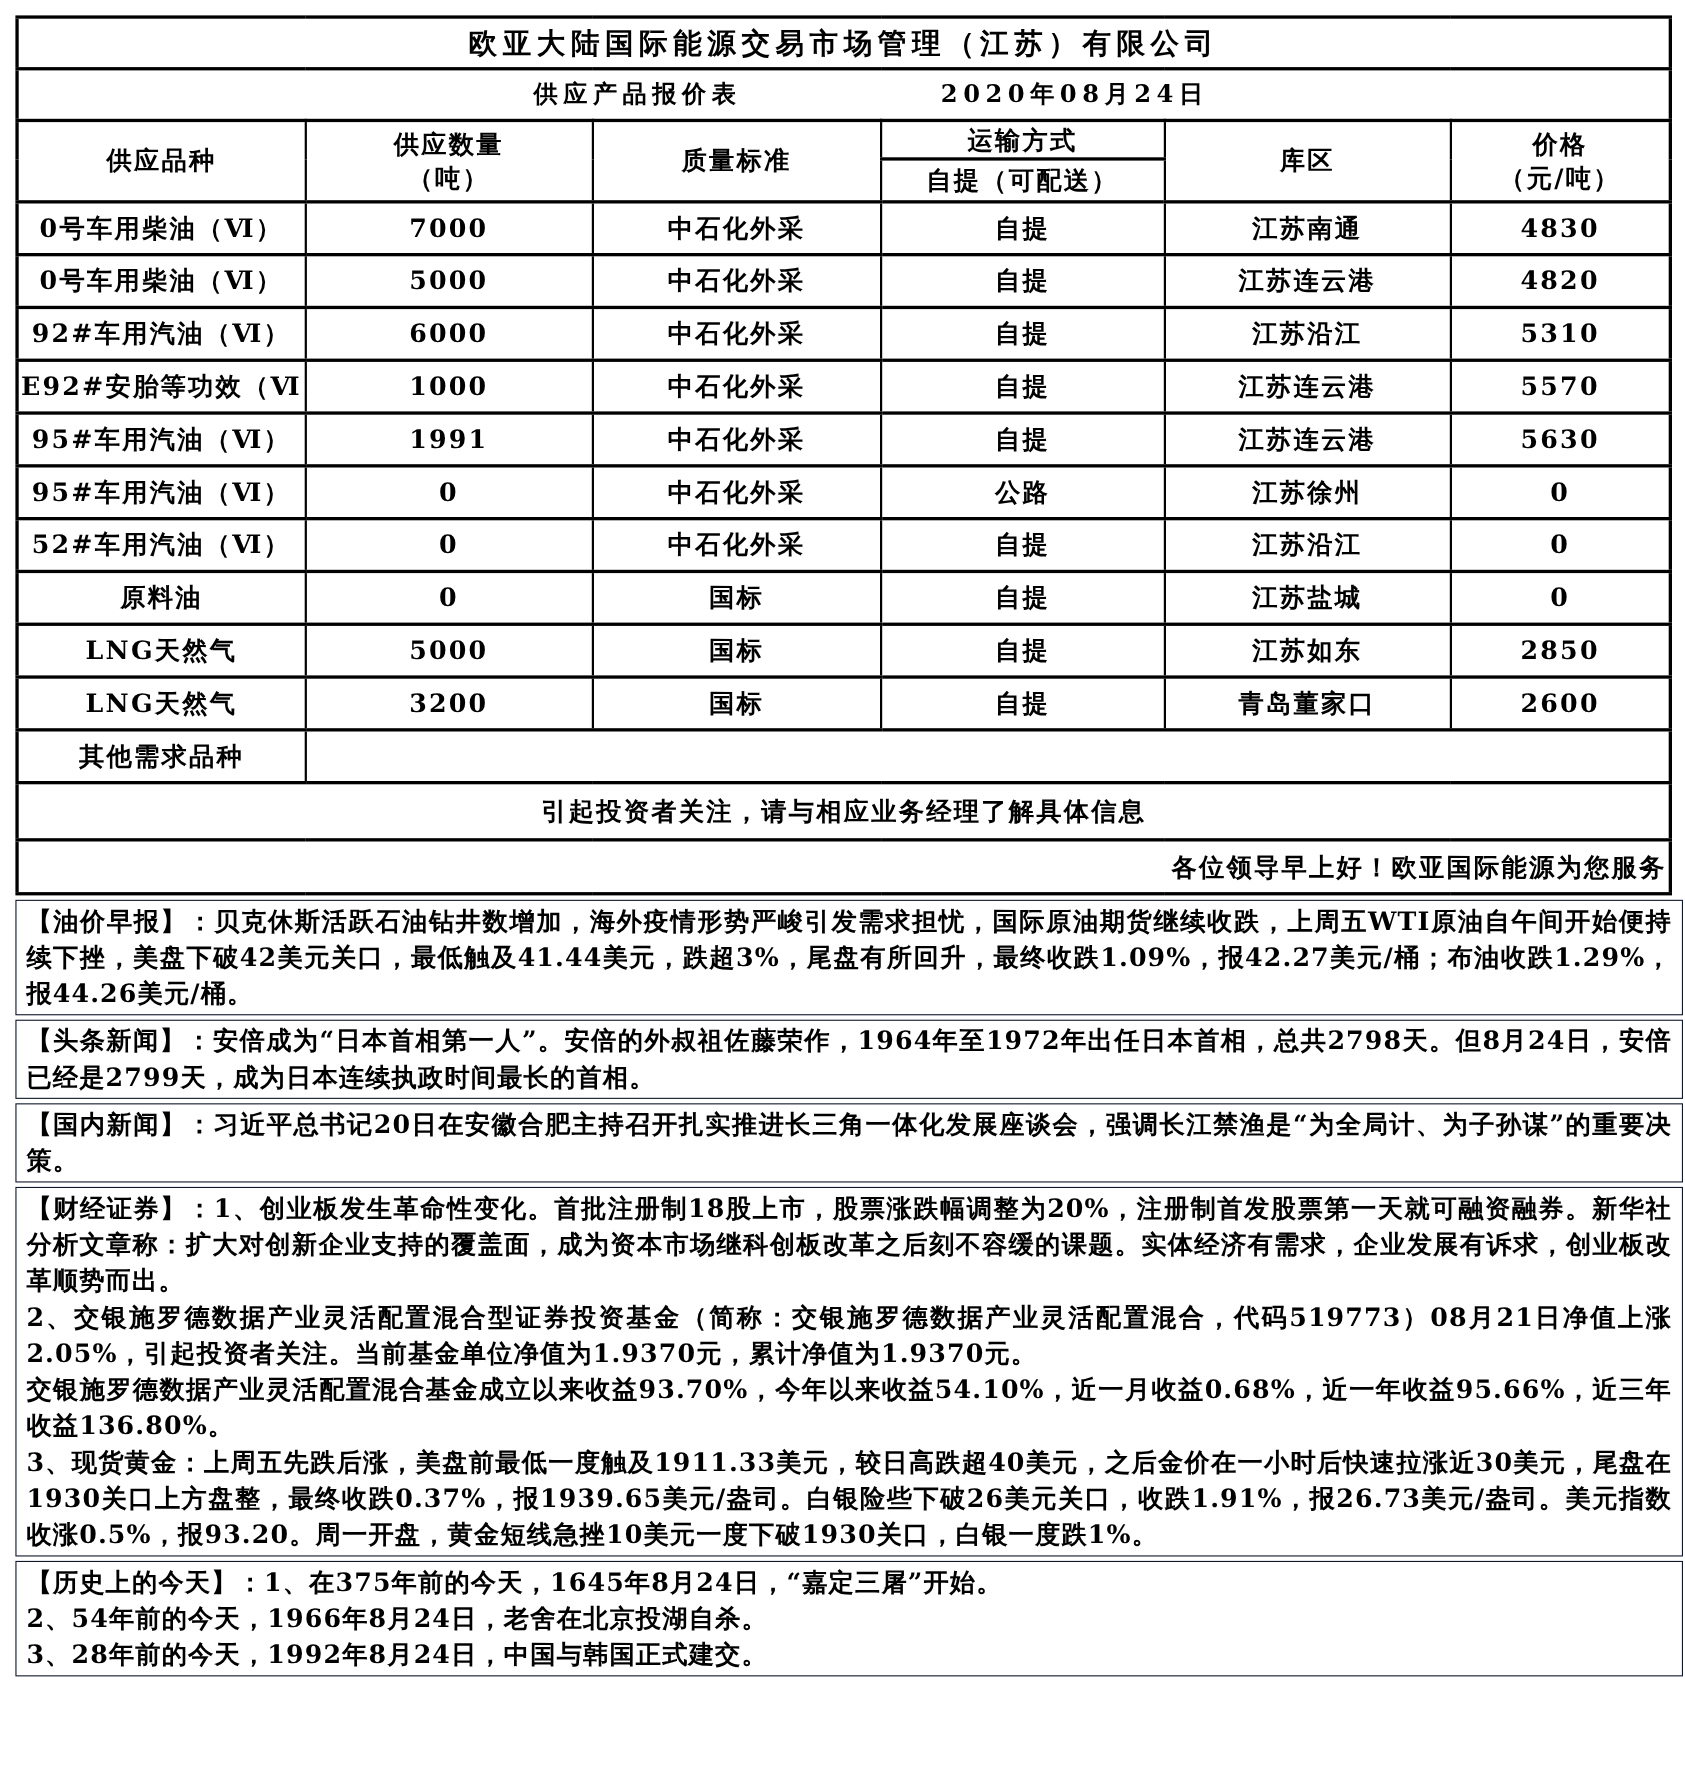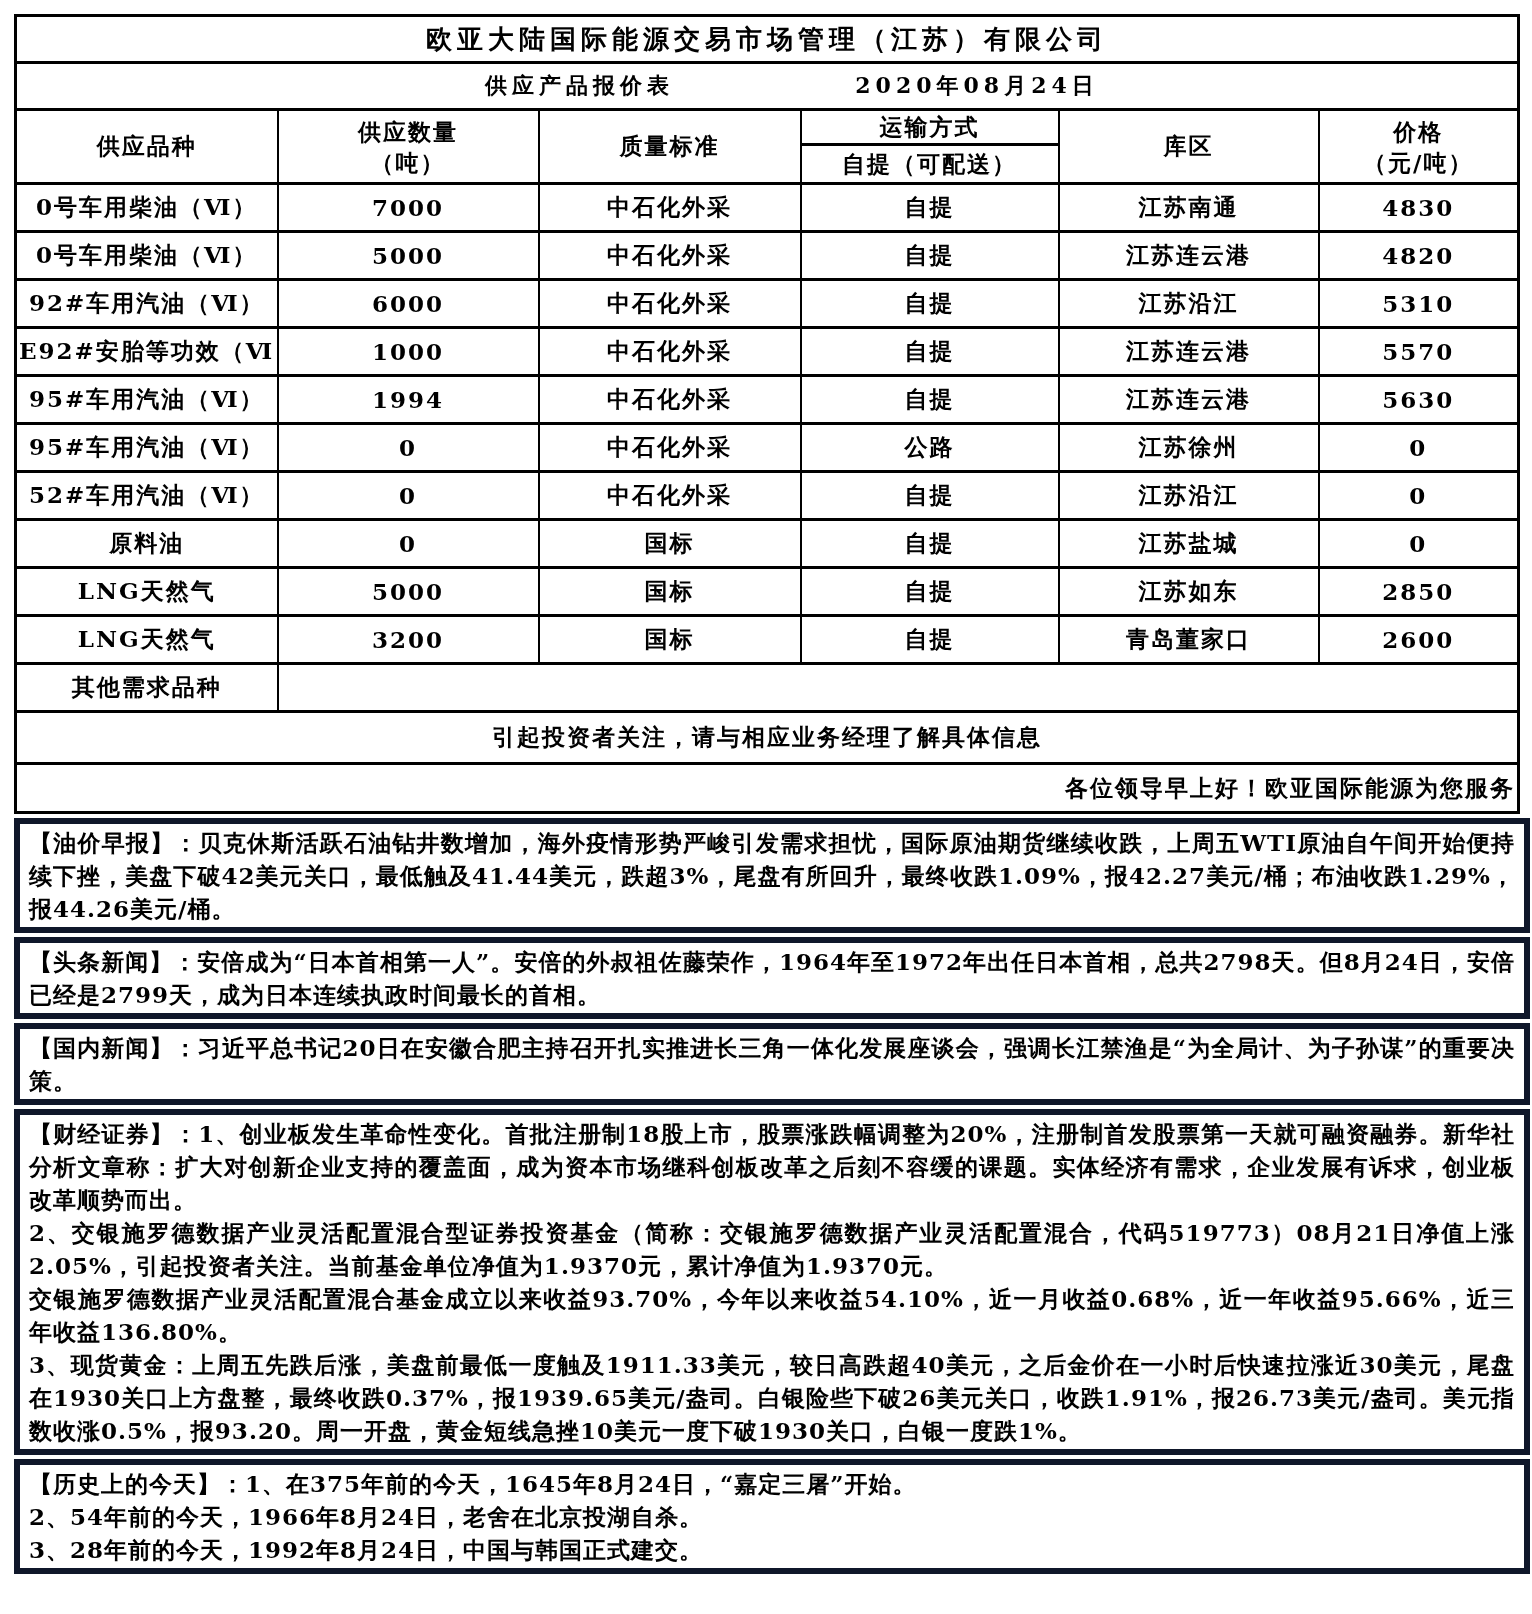--- a/index.html
+++ b/index.html
@@ -61,21 +61,21 @@
   tr.header-top td { height: 32px; }
   tr.header-sub td { height: 36px; font-family: Liberation Serif, serif; }
   .hdr2 div { line-height: 31px; }
   tr.data-row td { height: 45px; }
   tr.other-row td { height: 45px; }
   tr.note-row td { height: 49px; }
   tr.greeting-row td { height: 46px; text-align: right; }
   .news-box {
     box-sizing: border-box;
     width: 1516px;
-    border: 6px solid #0f172a;
+    border: 1px solid #0f172a;
     margin-top: 4px;
     padding: 2px 9px;
     background: #ffffff;
   }
   .news-box p {
     margin: 0;
     font-size: 23px;
     line-height: 33px;
     letter-spacing: 1px;
     text-align: justify;
@@ -153,21 +153,21 @@
     <tr class="data-row">
       <td>E92#安胎等功效（Ⅵ）</td>
       <td>1000</td>
       <td>中石化外采</td>
       <td>自提</td>
       <td>江苏连云港</td>
       <td>5570</td>
     </tr>
     <tr class="data-row">
       <td>95#车用汽油（Ⅵ）</td>
-      <td>1994</td>
+      <td>1991</td>
       <td>中石化外采</td>
       <td>自提</td>
       <td>江苏连云港</td>
       <td>5630</td>
     </tr>
     <tr class="data-row">
       <td>95#车用汽油（Ⅵ）</td>
       <td>0</td>
       <td>中石化外采</td>
       <td>公路</td>

